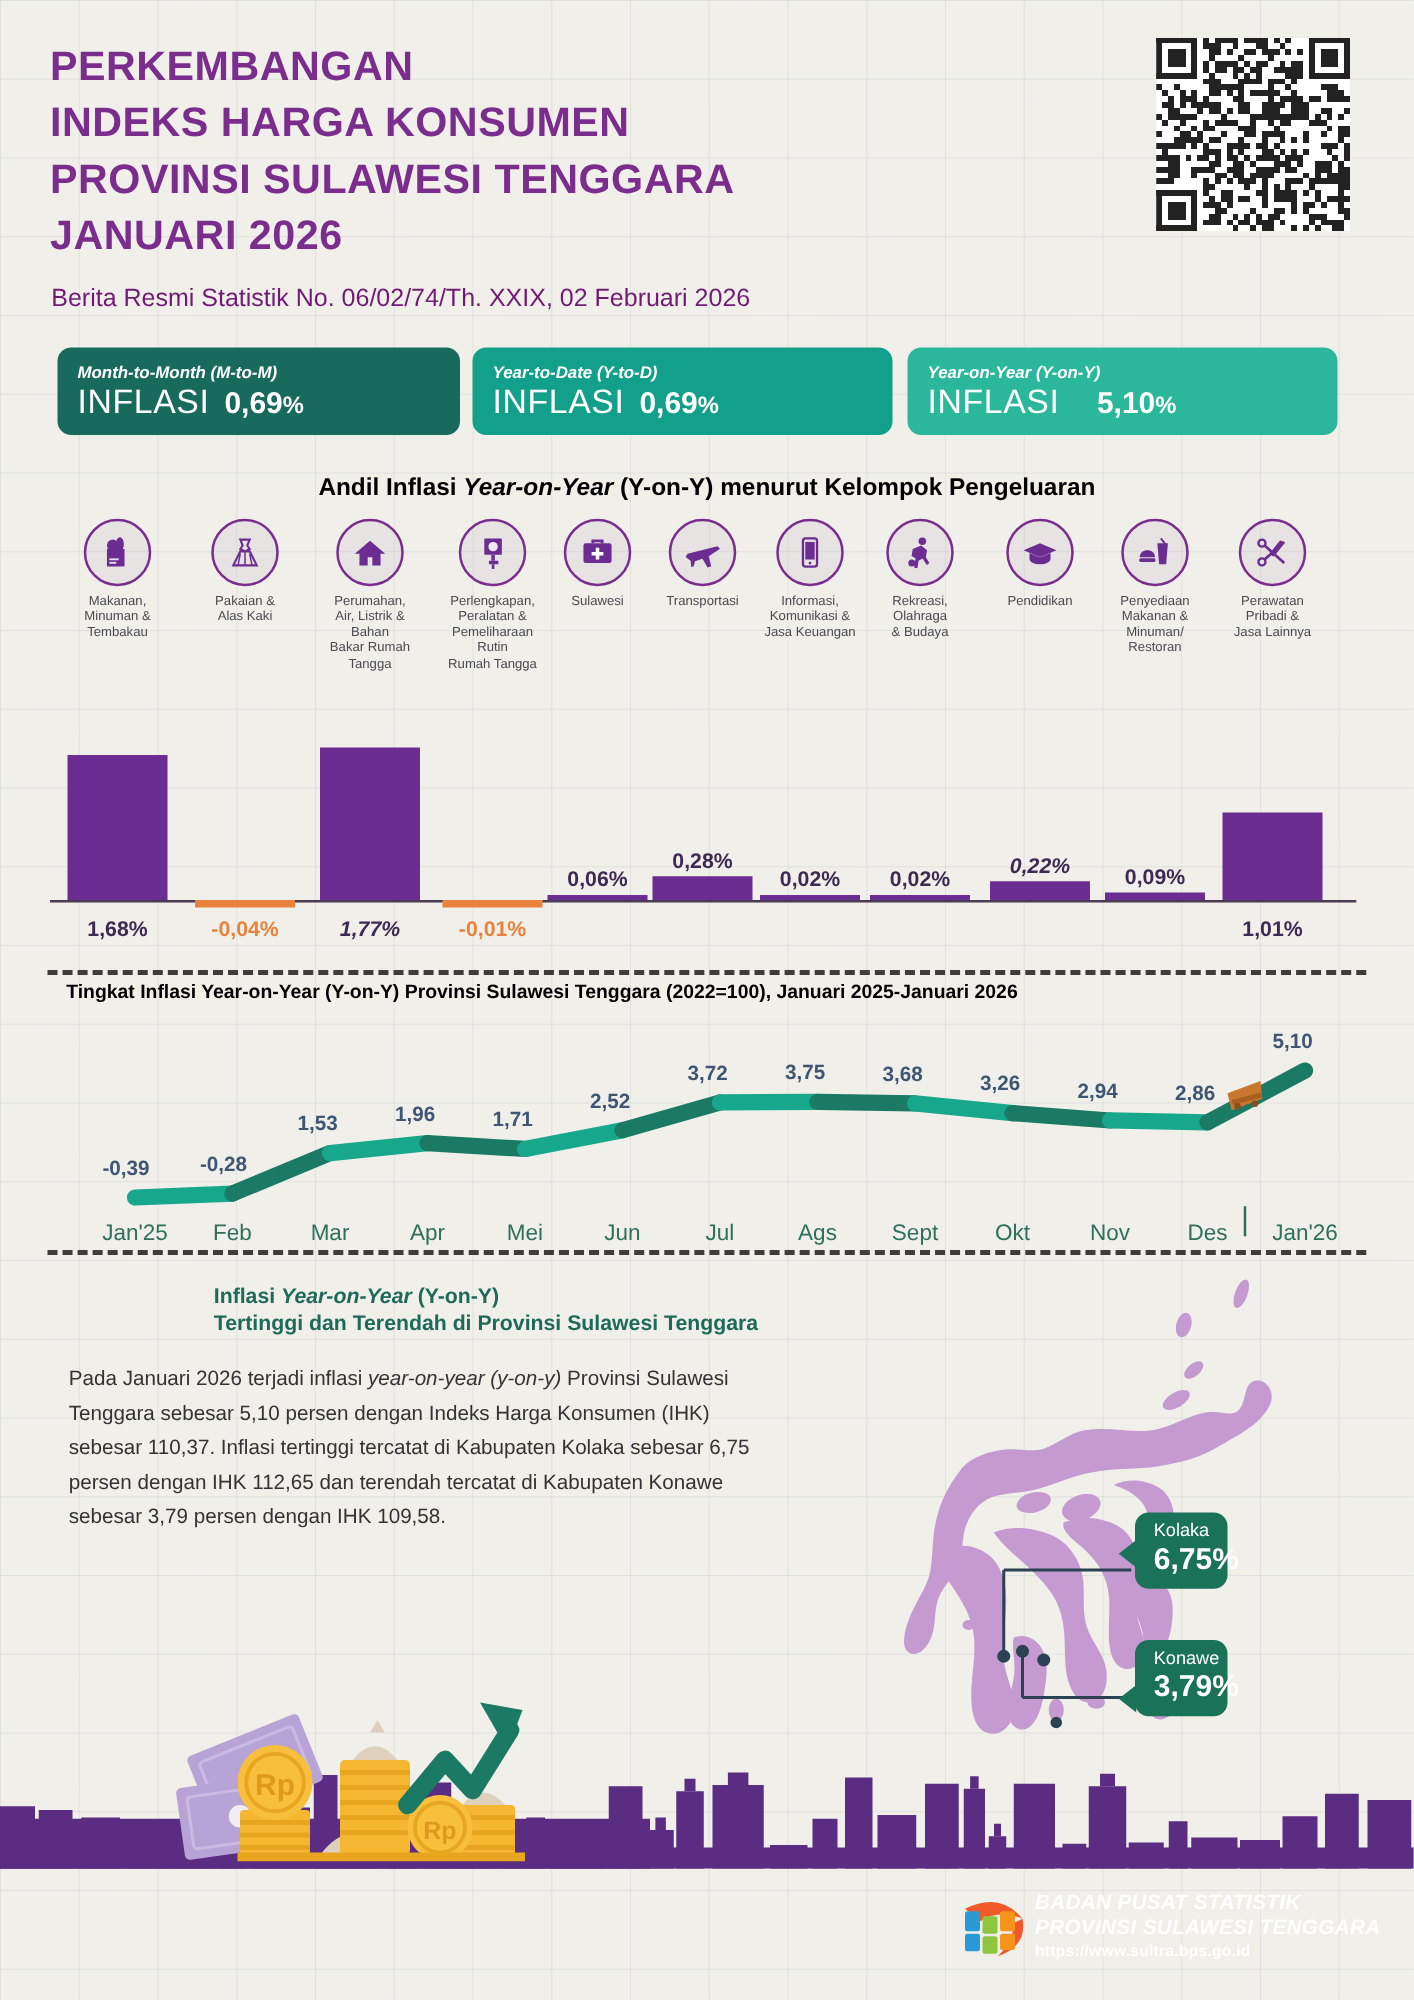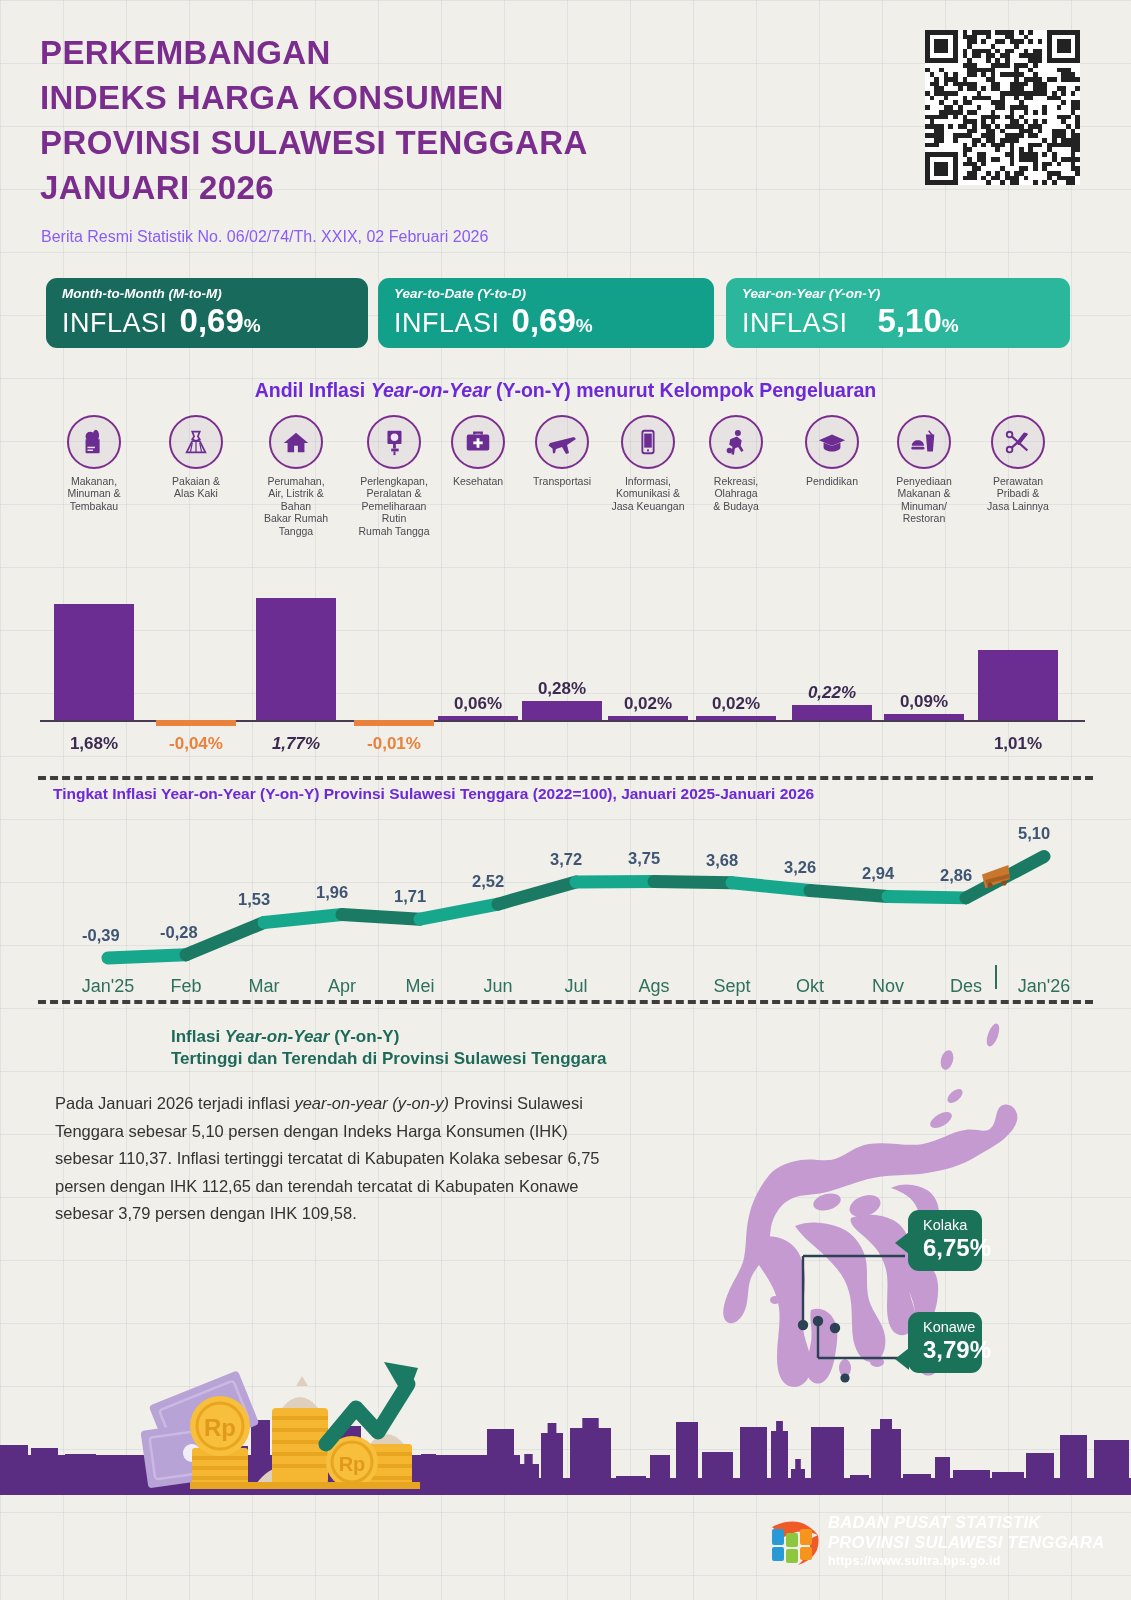--- a/index.html
+++ b/index.html
@@ -21,44 +21,44 @@
   #page{position:absolute;inset:0;z-index:1;}
 
   
   #title{position:absolute;left:40px;top:30px;width:800px;}
   #title .ln{
     color:#7b2d8e;font-weight:bold;font-size:33px;letter-spacing:.4px;
     line-height:45px;white-space:nowrap;
   }
   #subtitle{
     position:absolute;left:41px;top:228px;
-    font-size:16px;color:#8b5cf6;
+    font-size:20px;color:#701a75;
   }
   #qr{position:absolute;left:925px;top:30px;width:155px;height:155px;}
 
   
   .badge{
     position:absolute;border-radius:11px;height:70px;
     display:flex;flex-direction:column;justify-content:center;
     padding:4px 16px 4px 16px;color:#fff;
   }
   .badge .cap{font-size:13.5px;font-style:italic;font-weight:bold;margin-bottom:1px;}
   .badge .val{display:flex;align-items:baseline;}
   .badge .vword{font-size:27px;letter-spacing:.5px;}
-  .badge .vnum{font-size:33px;font-weight:bold;margin-left:12px;}
+  .badge .vnum{font-size:24px;font-weight:bold;margin-left:12px;}
   .badge .vpct{font-size:19px;font-weight:bold;}
   #badge1{left:46px;top:278px;width:322px;background:#186b5c;}
   #badge2{left:378px;top:278px;width:336px;background:#13a08a;}
   #badge3{left:726px;top:278px;width:344px;background:#2bb79c;}
   #badge3 .vnum{margin-left:30px;}
 
   
   .sec-head{
     position:absolute;width:100%;text-align:center;
-    color:#6d28d9;font-weight:bold;
+    color:#000000;font-weight:bold;
   }
   #h-andil{top:379px;font-size:19.5px;}
   #h-andil .it{font-style:italic;}
   #h-tingkat{top:785px;font-size:15.5px;left:0;text-align:left;padding-left:53px;}
 
   
   #iconrow{position:absolute;left:40px;top:415px;width:1055px;height:130px;}
   .icat{position:absolute;width:96px;text-align:center;}
   .icirc{
     width:54px;height:54px;border-radius:50%;
@@ -666,21 +666,21 @@
         <div class="lbl">Perlengkapan,<br>Peralatan &amp;<br>Pemeliharaan<br>Rutin<br>Rumah Tangga</div>
       </div>
       <div class="icat" style="left: 390px; top: 0px;">
         <div class="icirc">
           <svg viewBox="0 0 32 32" width="30" height="30">
             <path d="M12 8V6h8v2" fill="none" stroke="#6b2d91" stroke-width="2.4"></path>
             <rect x="4" y="8" width="24" height="17" rx="2" fill="#6b2d91"></rect>
             <path d="M14.5 12h3v3.5H21v3h-3.5V22h-3v-3.5H11v-3h3.5z" fill="#fff"></path>
           </svg>
         </div>
-        <div class="lbl">Kesehatan</div>
+        <div class="lbl">Sulawesi</div>
       </div>
       <div class="icat" style="left: 474px; top: 0px;">
         <div class="icirc">
           <svg viewBox="0 0 32 32" width="32" height="32">
             <path d="M4 17l24-6 2 2-9 6 2 8-3 1-4-7-6 2-1 4-2 .5-.5-5-4-3z" fill="#6b2d91"></path>
           </svg>
         </div>
         <div class="lbl">Transportasi</div>
       </div>
       <div class="icat" style="left: 560px; top: 0px;">

